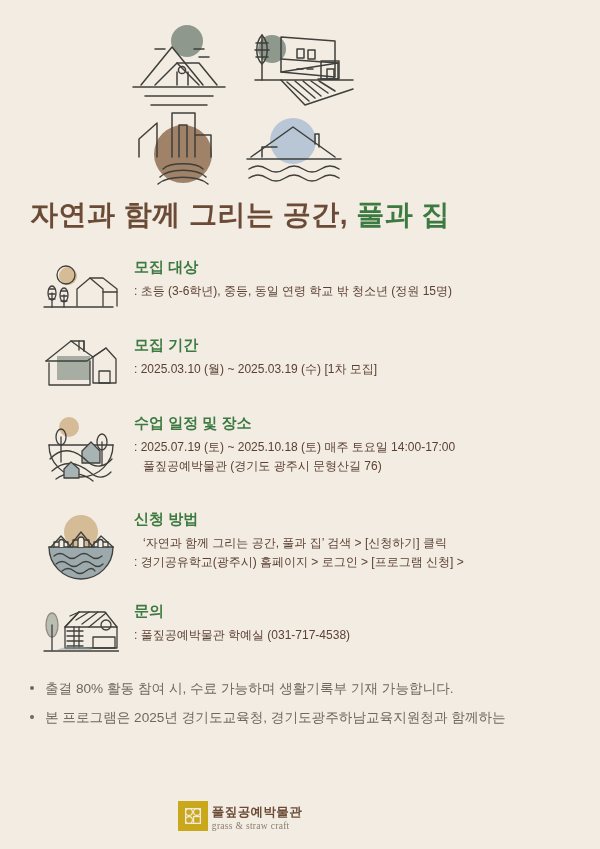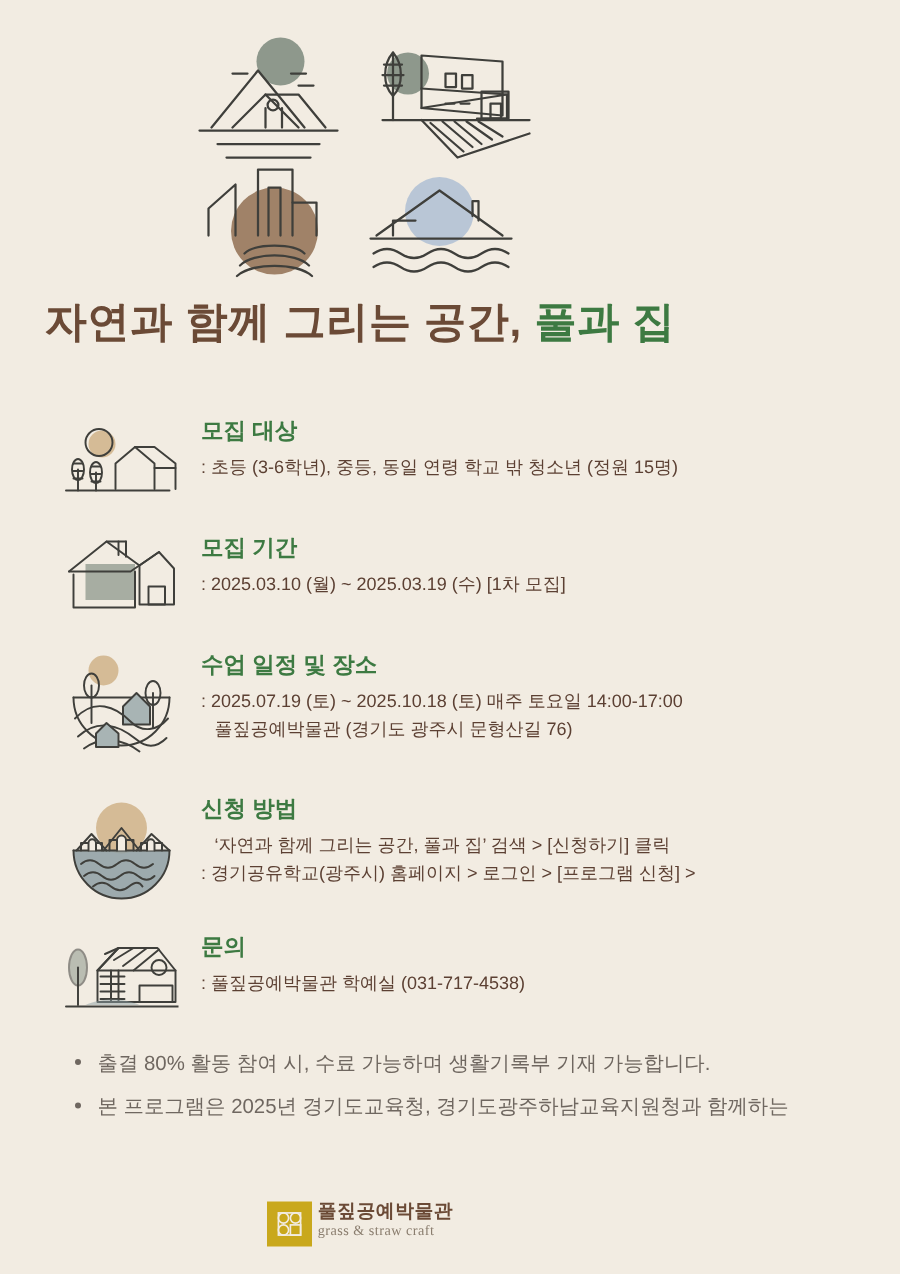--- a/index.html
+++ b/index.html
@@ -32,21 +32,21 @@
     font-size:28px;
     font-weight:bold;
     letter-spacing:0.5px;
     color:#6b4a36;
     white-space:nowrap;
   }
   .title .accent{color:#3d7a42;}
 
   
   .info-list{
-    margin-top:42px;
+    margin-top:22px;
     padding-left:42px;
     padding-right:28px;
   }
   .info-row{
     display:flex;
     align-items:flex-start;
     margin-bottom:16px;
   }
   .info-icon{
     width:78px;
@@ -74,21 +74,21 @@
   }
   .info-text.indent{padding-left:9px;}
 
   
   .row-schedule .info-icon{height:80px;}
   .row-apply .info-icon{height:76px;}
 
   
   .notes{
     margin-top:14px;
-    padding-left:48px;
+    padding-left:28px;
     padding-right:24px;
   }
   .note{
     position:relative;
     font-size:13.6px;
     color:#6f6760;
     line-height:1.62;
     padding-left:17px;
     margin-bottom:7px;
     white-space:nowrap;
@@ -105,21 +105,21 @@
     display:block;
     padding-left:0px;
   }
 
   
   .footer{
     position:absolute;
     left:0;right:0;
     bottom:18px;
     display:flex;
-    align-items:flex-start;
+    align-items:flex-end;
     justify-content:center;
     gap:4px;
   }
   .logo-mark{
     width:30px;height:30px;
     background:#c9a81c;
     display:flex;align-items:center;justify-content:center;
   }
   .logo-text{line-height:1.1;}
   .logo-kr{

